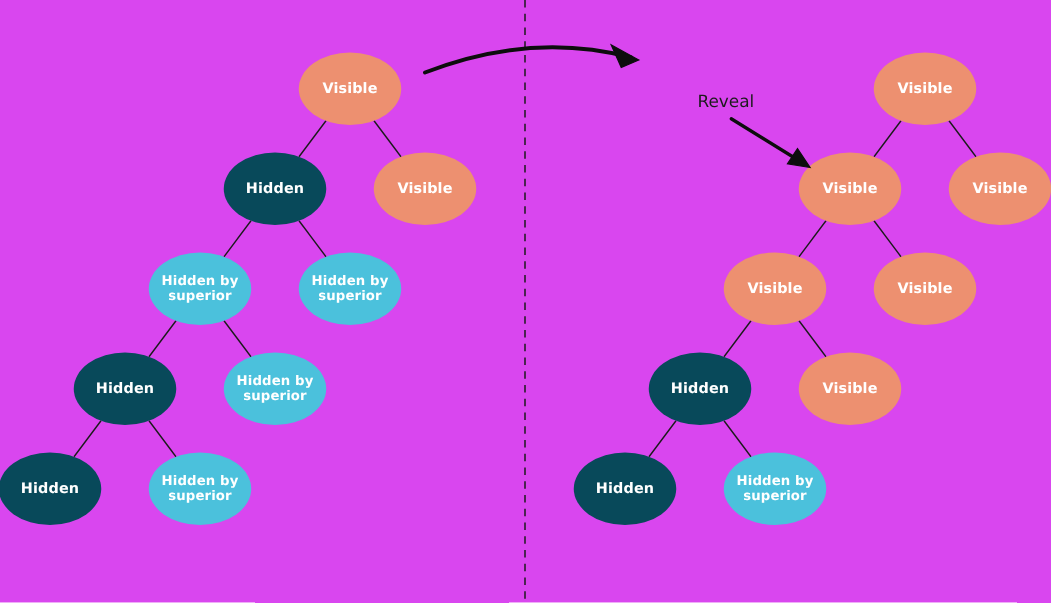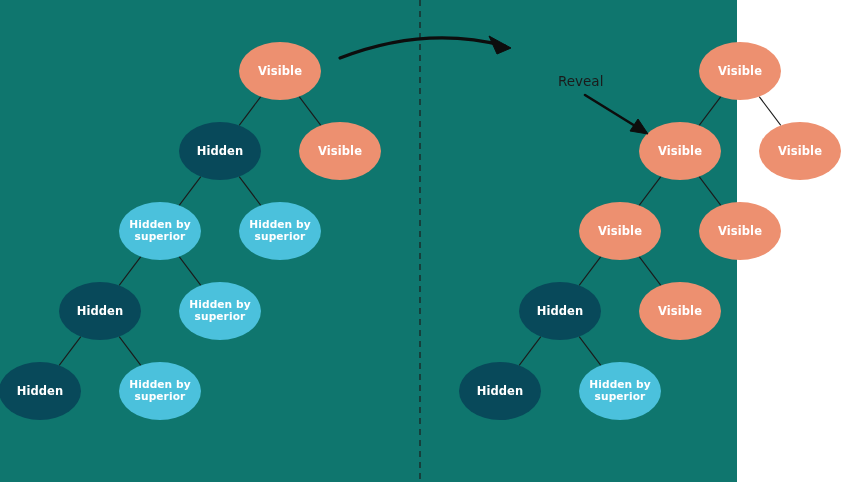--- a/index.html
+++ b/index.html
@@ -8,23 +8,23 @@
     background: #ffffff;
   }
   body {
     width: 841px;
     height: 482px;
     overflow: hidden;
     font-family: "DejaVu Sans", "Liberation Sans", sans-serif;
   }
   #diagram-root {
     position: relative;
-    width: 737px;
+    width: 841px;
     height: 482px;
-    background: #0f766e;
+    background: #d946ef;
   }
   svg.canvas {
     position: absolute;
     top: 0;
     left: 0;
     width: 841px;
     height: 482px;
     display: block;
   }
   .edge {

